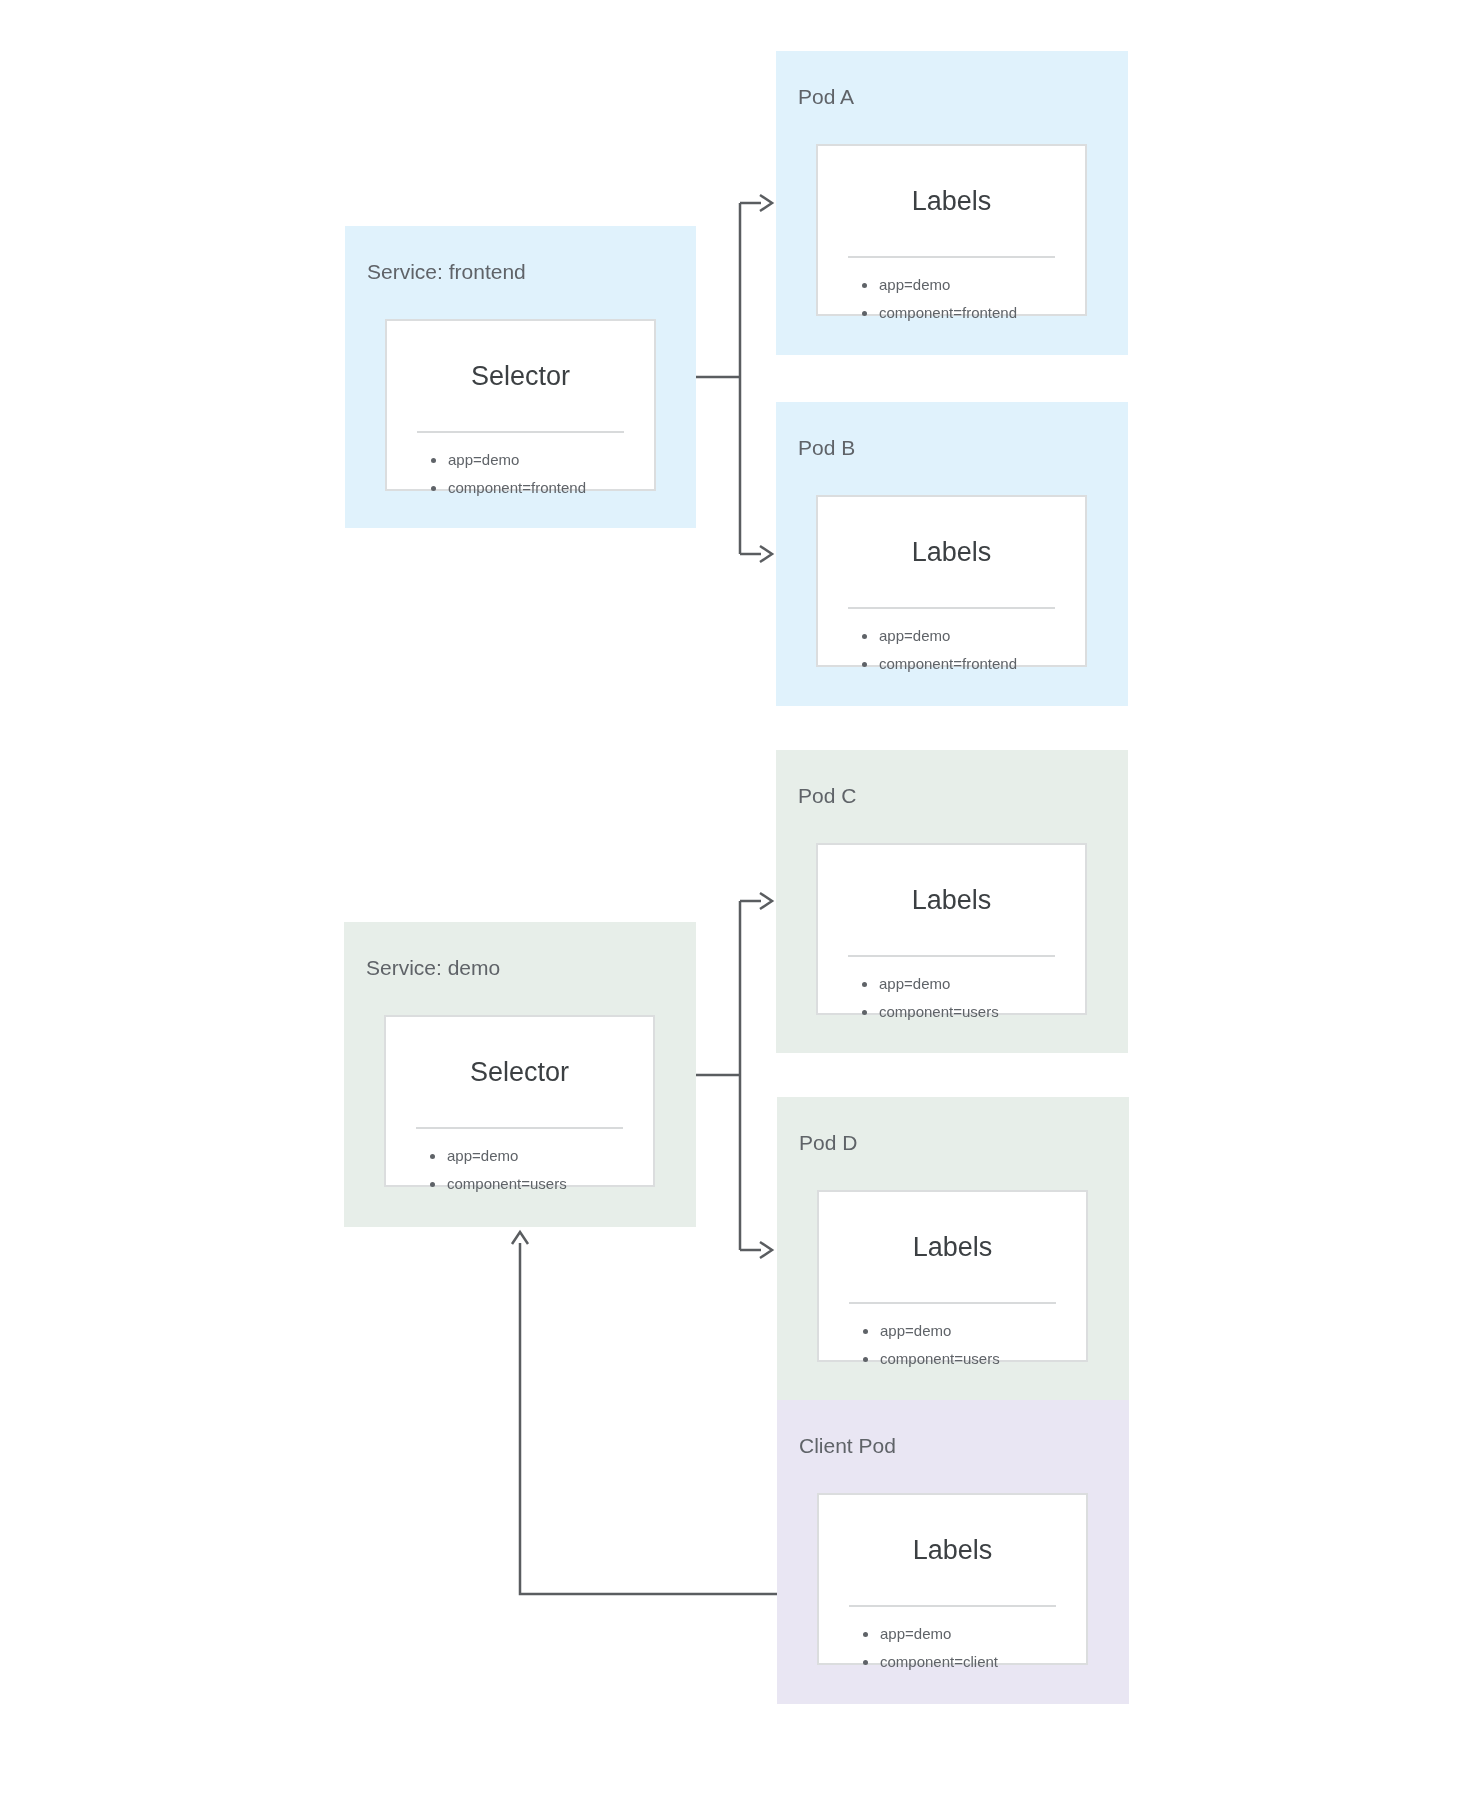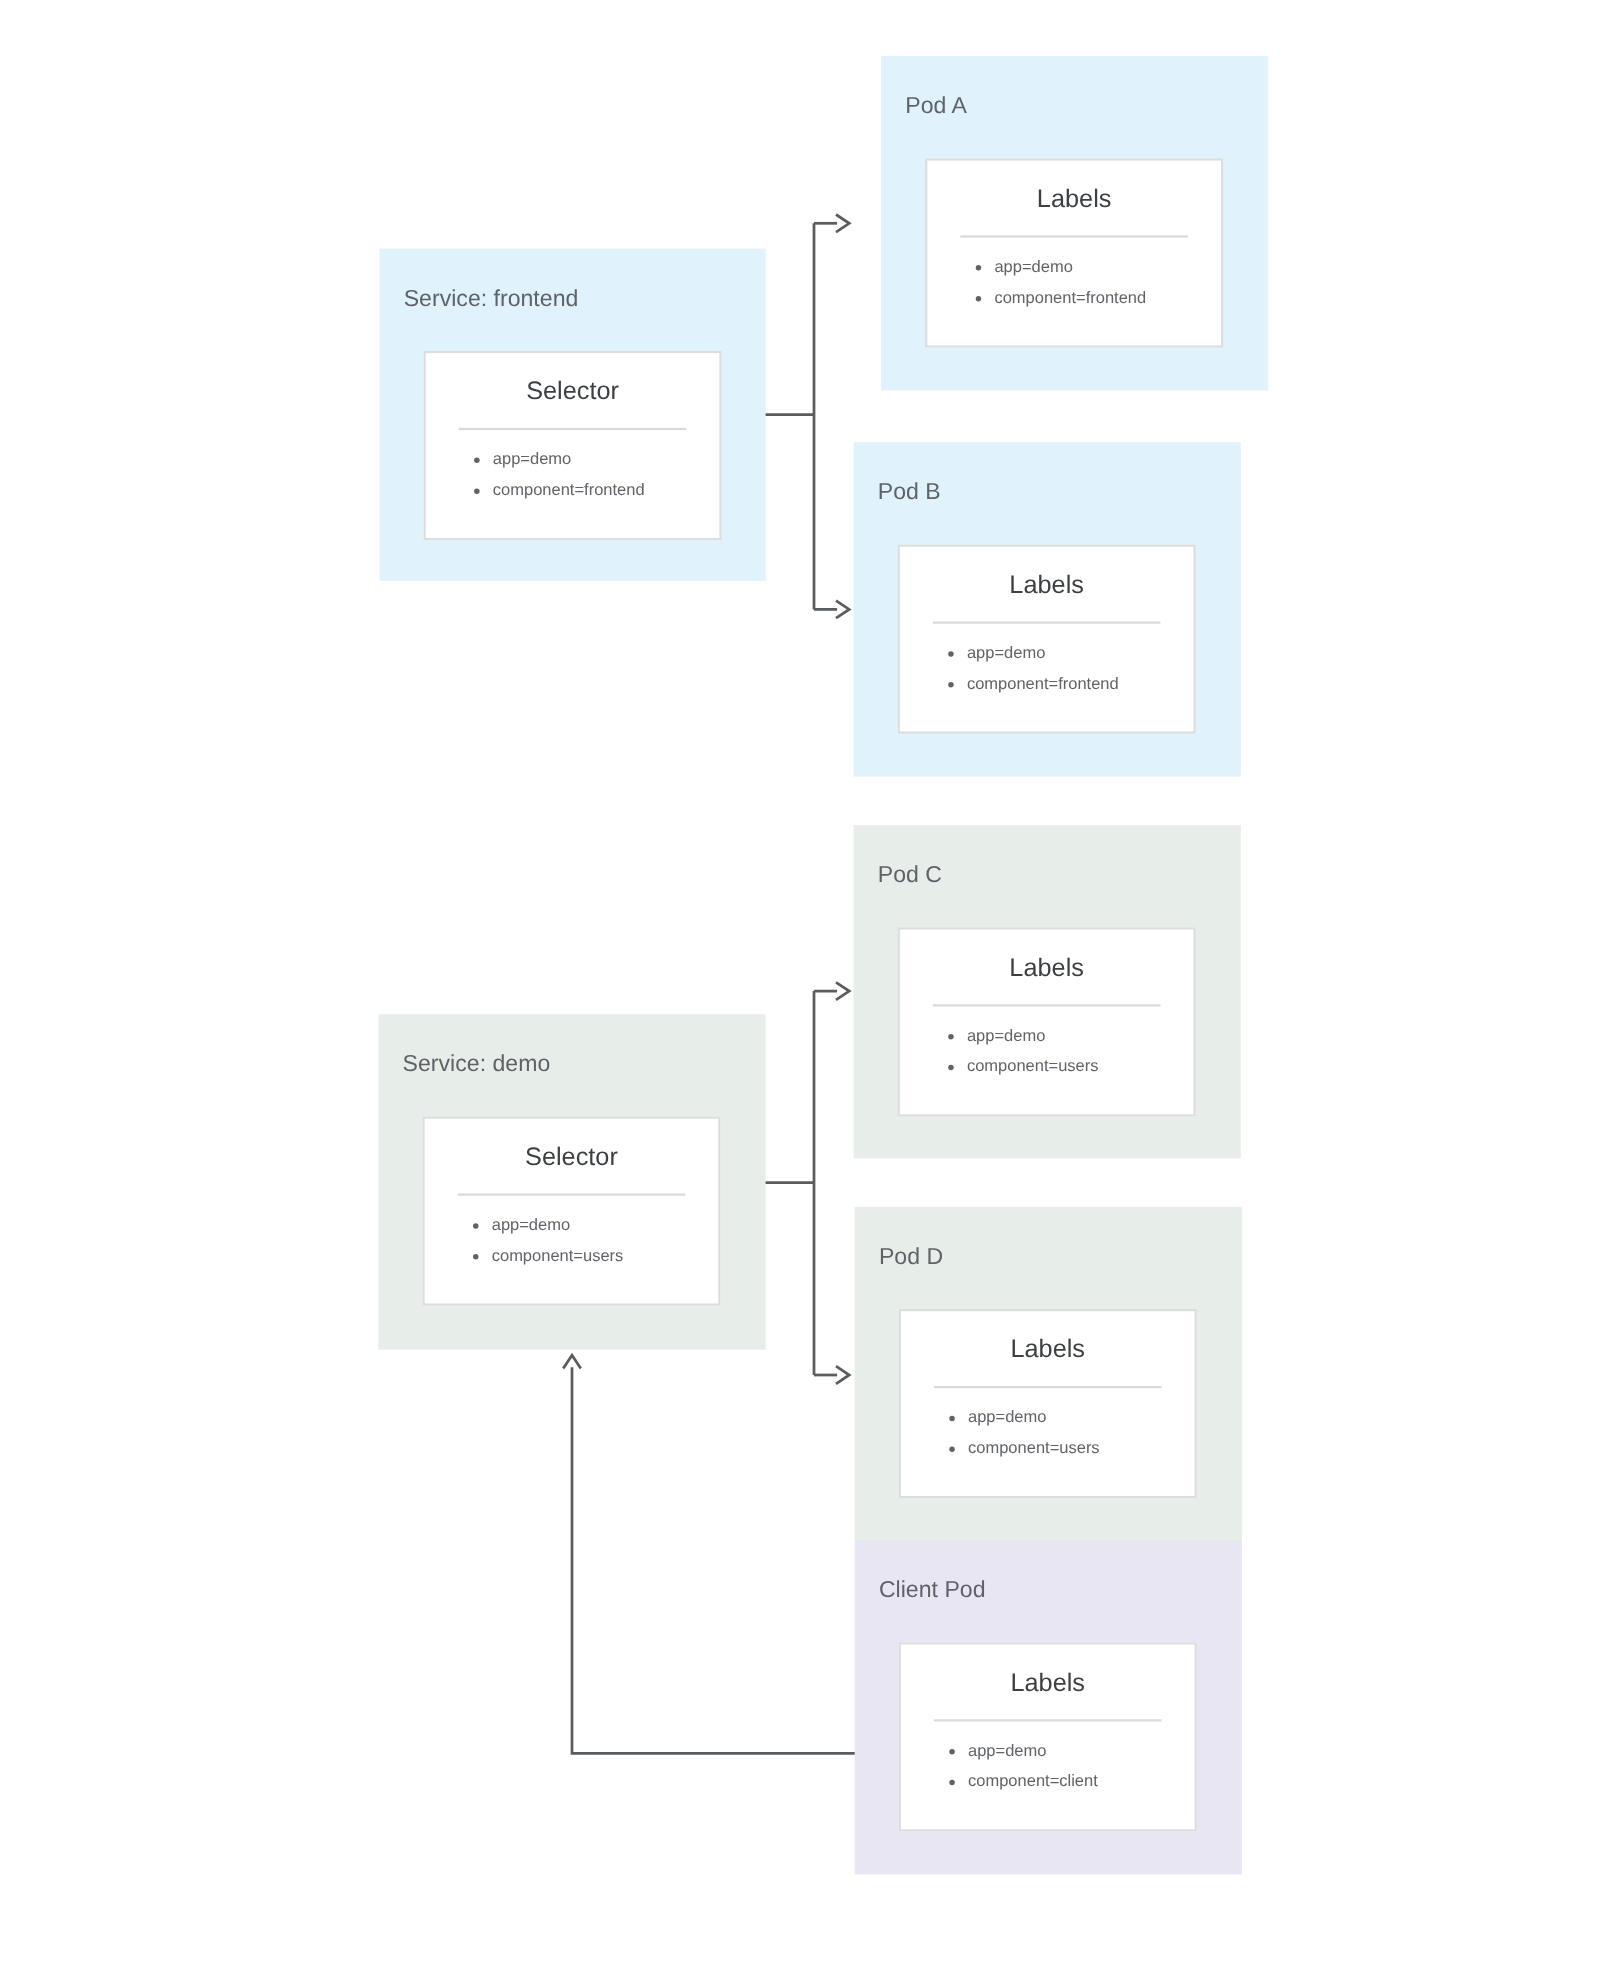--- a/index.html
+++ b/index.html
@@ -32,21 +32,21 @@
   .group {
     position: absolute;
     width: 352px;
     height: 304px;
   }
   .group.blue   { background: var(--frontend-bg); }
   .group.green  { background: var(--users-bg); }
   .group.purple { background: var(--client-bg); }
 
   #g-service-frontend { left: 345px; top: 226px;  width: 351px; height: 302px; }
-  #g-pod-a            { left: 776px; top: 51px; margin-left: 25px; }
+  #g-pod-a            { left: 776px; top: 51px; }
   #g-pod-b            { left: 776px; top: 402px; }
   #g-pod-c            { left: 776px; top: 750px;  height: 303px; }
   #g-service-users    { left: 344px; top: 922px;  height: 305px; }
   #g-pod-d            { left: 777px; top: 1097px; }
   #g-client-pod       { left: 777px; top: 1400px; }
 
   .group-label {
     position: absolute;
     left: 22px;
     top: 33px;
@@ -58,25 +58,25 @@
   .card {
     position: absolute;
     left: 40px;
     top: 93px;
     width: 271px;
     height: 172px;
     background: var(--card-bg);
     border: 2px solid var(--card-border);
   }
   .card-heading {
-    height: 68px;
+    height: 110px;
     display: flex;
     align-items: center;
     justify-content: center;
-    font-size: 23px;
+    font-size: 27px;
     color: var(--heading-text);
   }
   .card-divider {
     width: 207px;
     height: 0;
     border-top: 2px solid var(--divider);
     margin: 0 auto;
   }
   .card-list {
     list-style: none;

